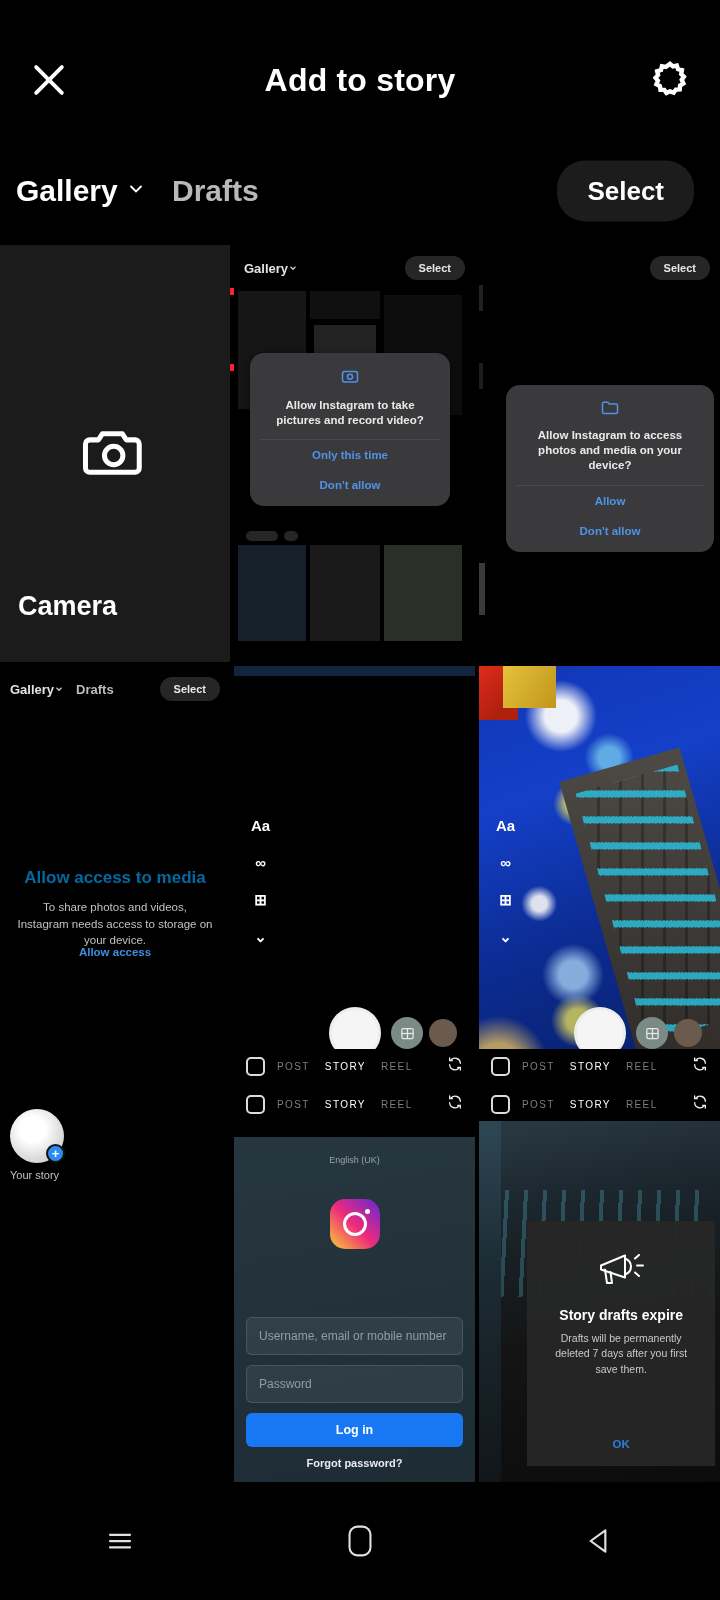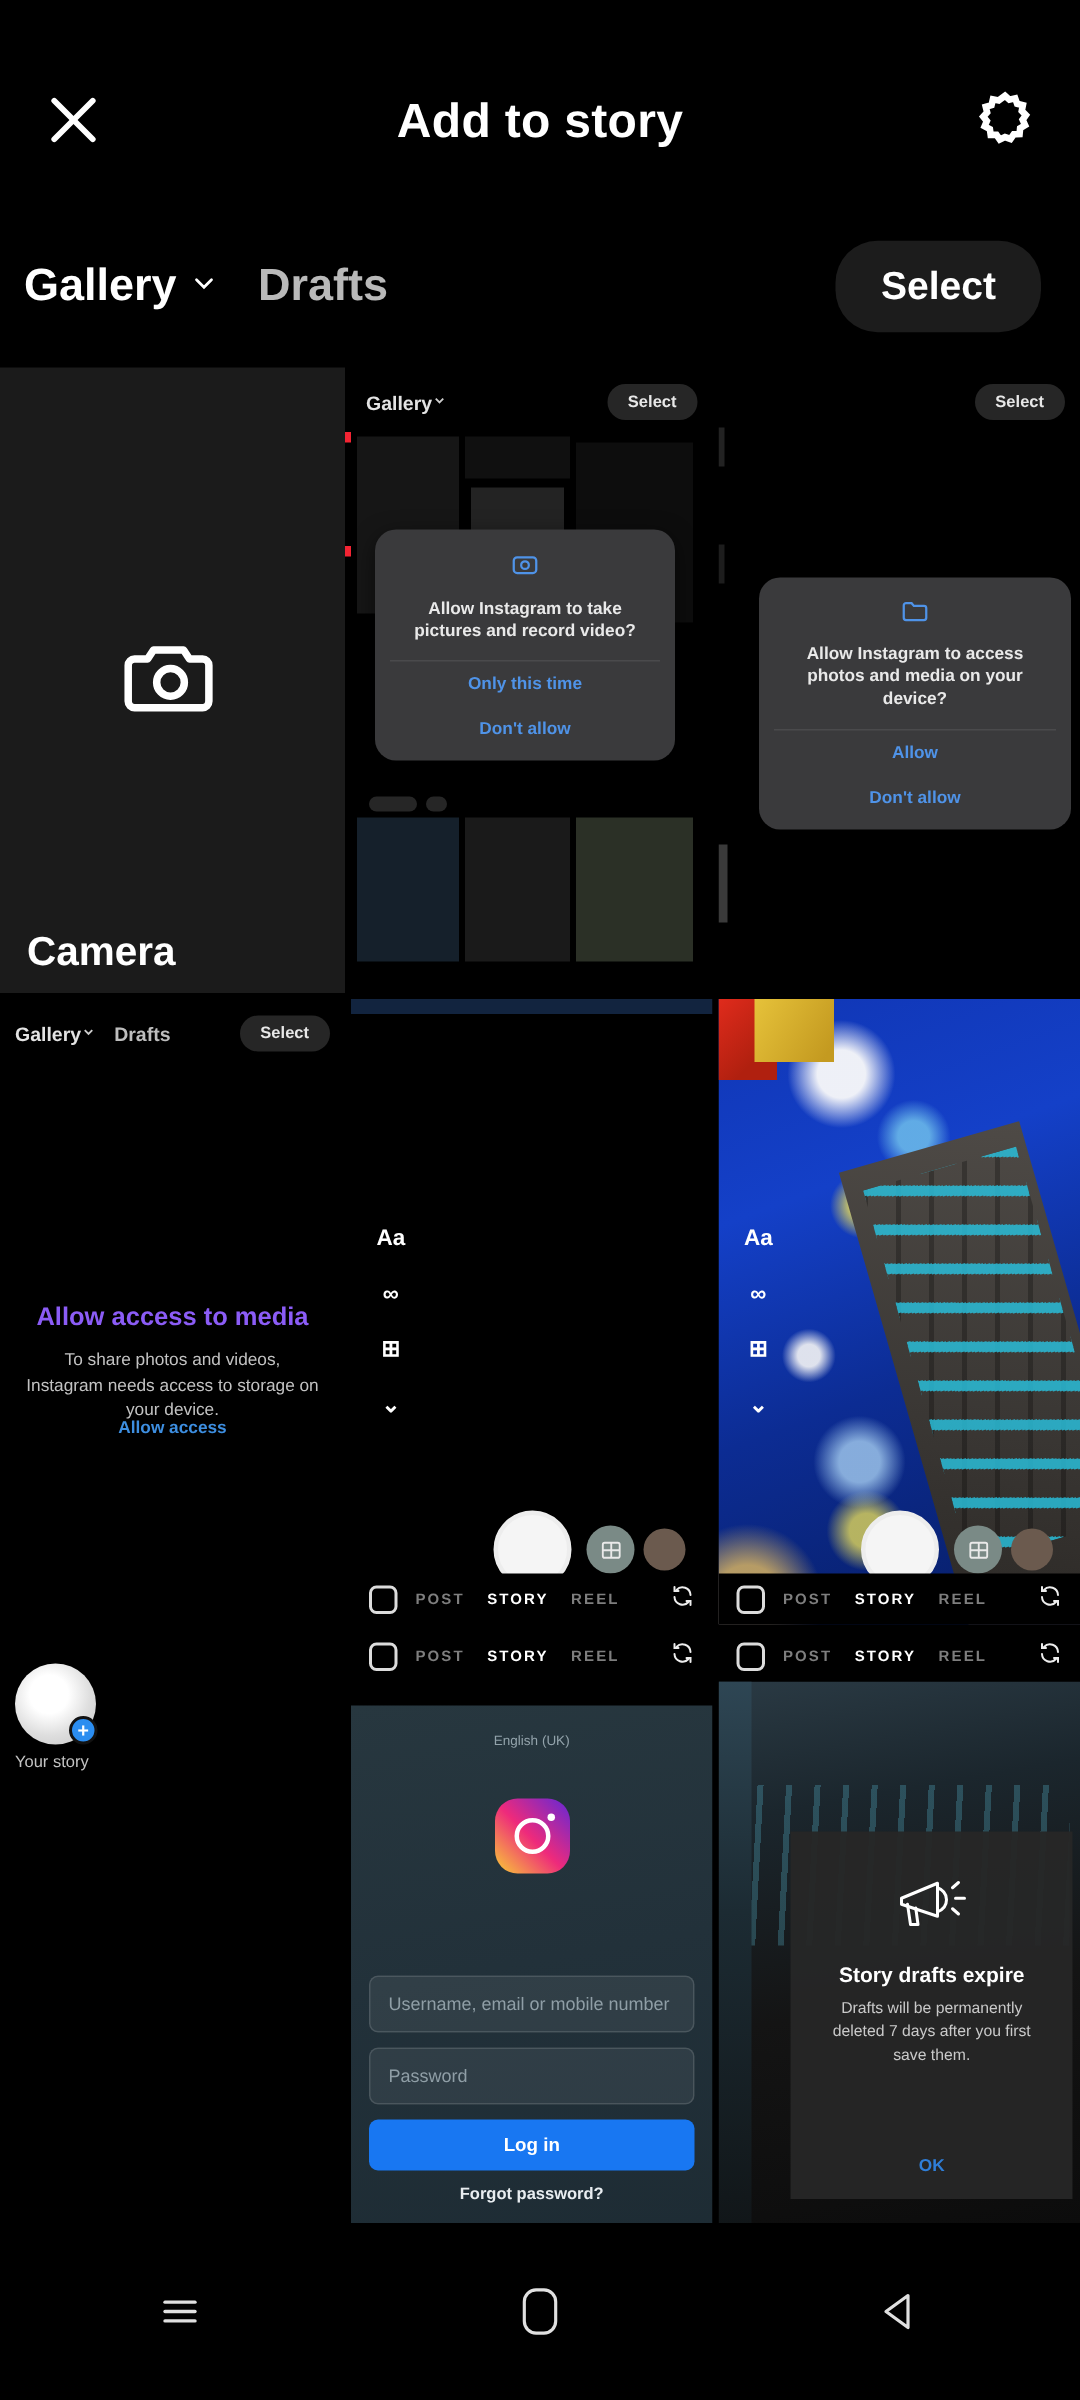--- a/index.html
+++ b/index.html
@@ -60,21 +60,21 @@
     grid-auto-rows:417px; gap:4px 4px;
   }
   .cell{ position:relative; overflow:hidden; background:#000; }
 
   
   .camera-tile{ background:#1b1b1b; }
   .camera-ic{
     position:absolute; left:50%; top:50%; transform:translate(-50%,-50%);
   }
   .camera-lbl{
-    position:absolute; left:18px; bottom:12px;
+    position:absolute; left:18px; bottom:40px;
     color:#fff; font-size:27px; font-weight:700;
   }
 
   
   .shot{ position:absolute; inset:0; background:#000; }
   .shot-hdr{
     position:absolute; left:0; top:8px; height:30px; width:100%;
     display:flex; align-items:center; padding:0 10px;
   }
   .shot-hdr .g{ color:#e3e3e3; font-size:13px; font-weight:700; }
@@ -101,21 +101,21 @@
     color:#4f93e8; font-size:11.5px; font-weight:600; text-align:center;
     padding:9px 0; width:100%;
   }
 
   
   .allow-media{
     position:absolute; left:0; top:0; width:100%; height:100%;
   }
   .am-title{
     position:absolute; left:0; width:100%; top:202px; text-align:center;
-    color:#8b5cf6; font-size:17px; font-weight:700;
+    color:#0369a1; font-size:17px; font-weight:700;
   }
   .am-sub{
     position:absolute; left:0; width:100%; top:233px; text-align:center;
     color:#c2c2c2; font-size:11.5px; line-height:1.45; padding:0 16px;
   }
   .am-link{
     position:absolute; left:0; width:100%; top:280px; text-align:center;
     color:#3d8ee0; font-size:11.5px; font-weight:600;
   }
 
@@ -143,21 +143,21 @@
     position:absolute; left:0; bottom:0; width:100%; height:34px;
     display:flex; align-items:center; background:#000;
   }
   .modebar .sq{
     width:19px; height:19px; border:2px solid #dcdcdc; border-radius:5px;
     margin-left:12px;
   }
   .modebar .modes{
     margin-left:12px; display:flex; align-items:center; gap:15px;
   }
-  .modebar .m{ color:#7e7e7e; font-size:10px; font-weight:700; letter-spacing:1.4px;}
+  .modebar .m{ color:#7e7e7e; font-size:10px; font-weight:400; letter-spacing:1.4px;}
   .modebar .m.on{ color:#fff; }
   .modebar .flip{ margin-left:auto; margin-right:12px; }
 
   
   .photo-blue{
     position:absolute; inset:0;
     background:
       radial-gradient(circle at 34% 12%, rgba(250,250,250,.95) 0 4%, rgba(250,250,250,0) 9%),
       radial-gradient(circle at 54% 22%, rgba(110,190,235,.85) 0 3%, rgba(0,0,0,0) 7%),
       radial-gradient(circle at 40% 33%, rgba(225,215,90,.85) 0 3%, rgba(0,0,0,0) 7%),

